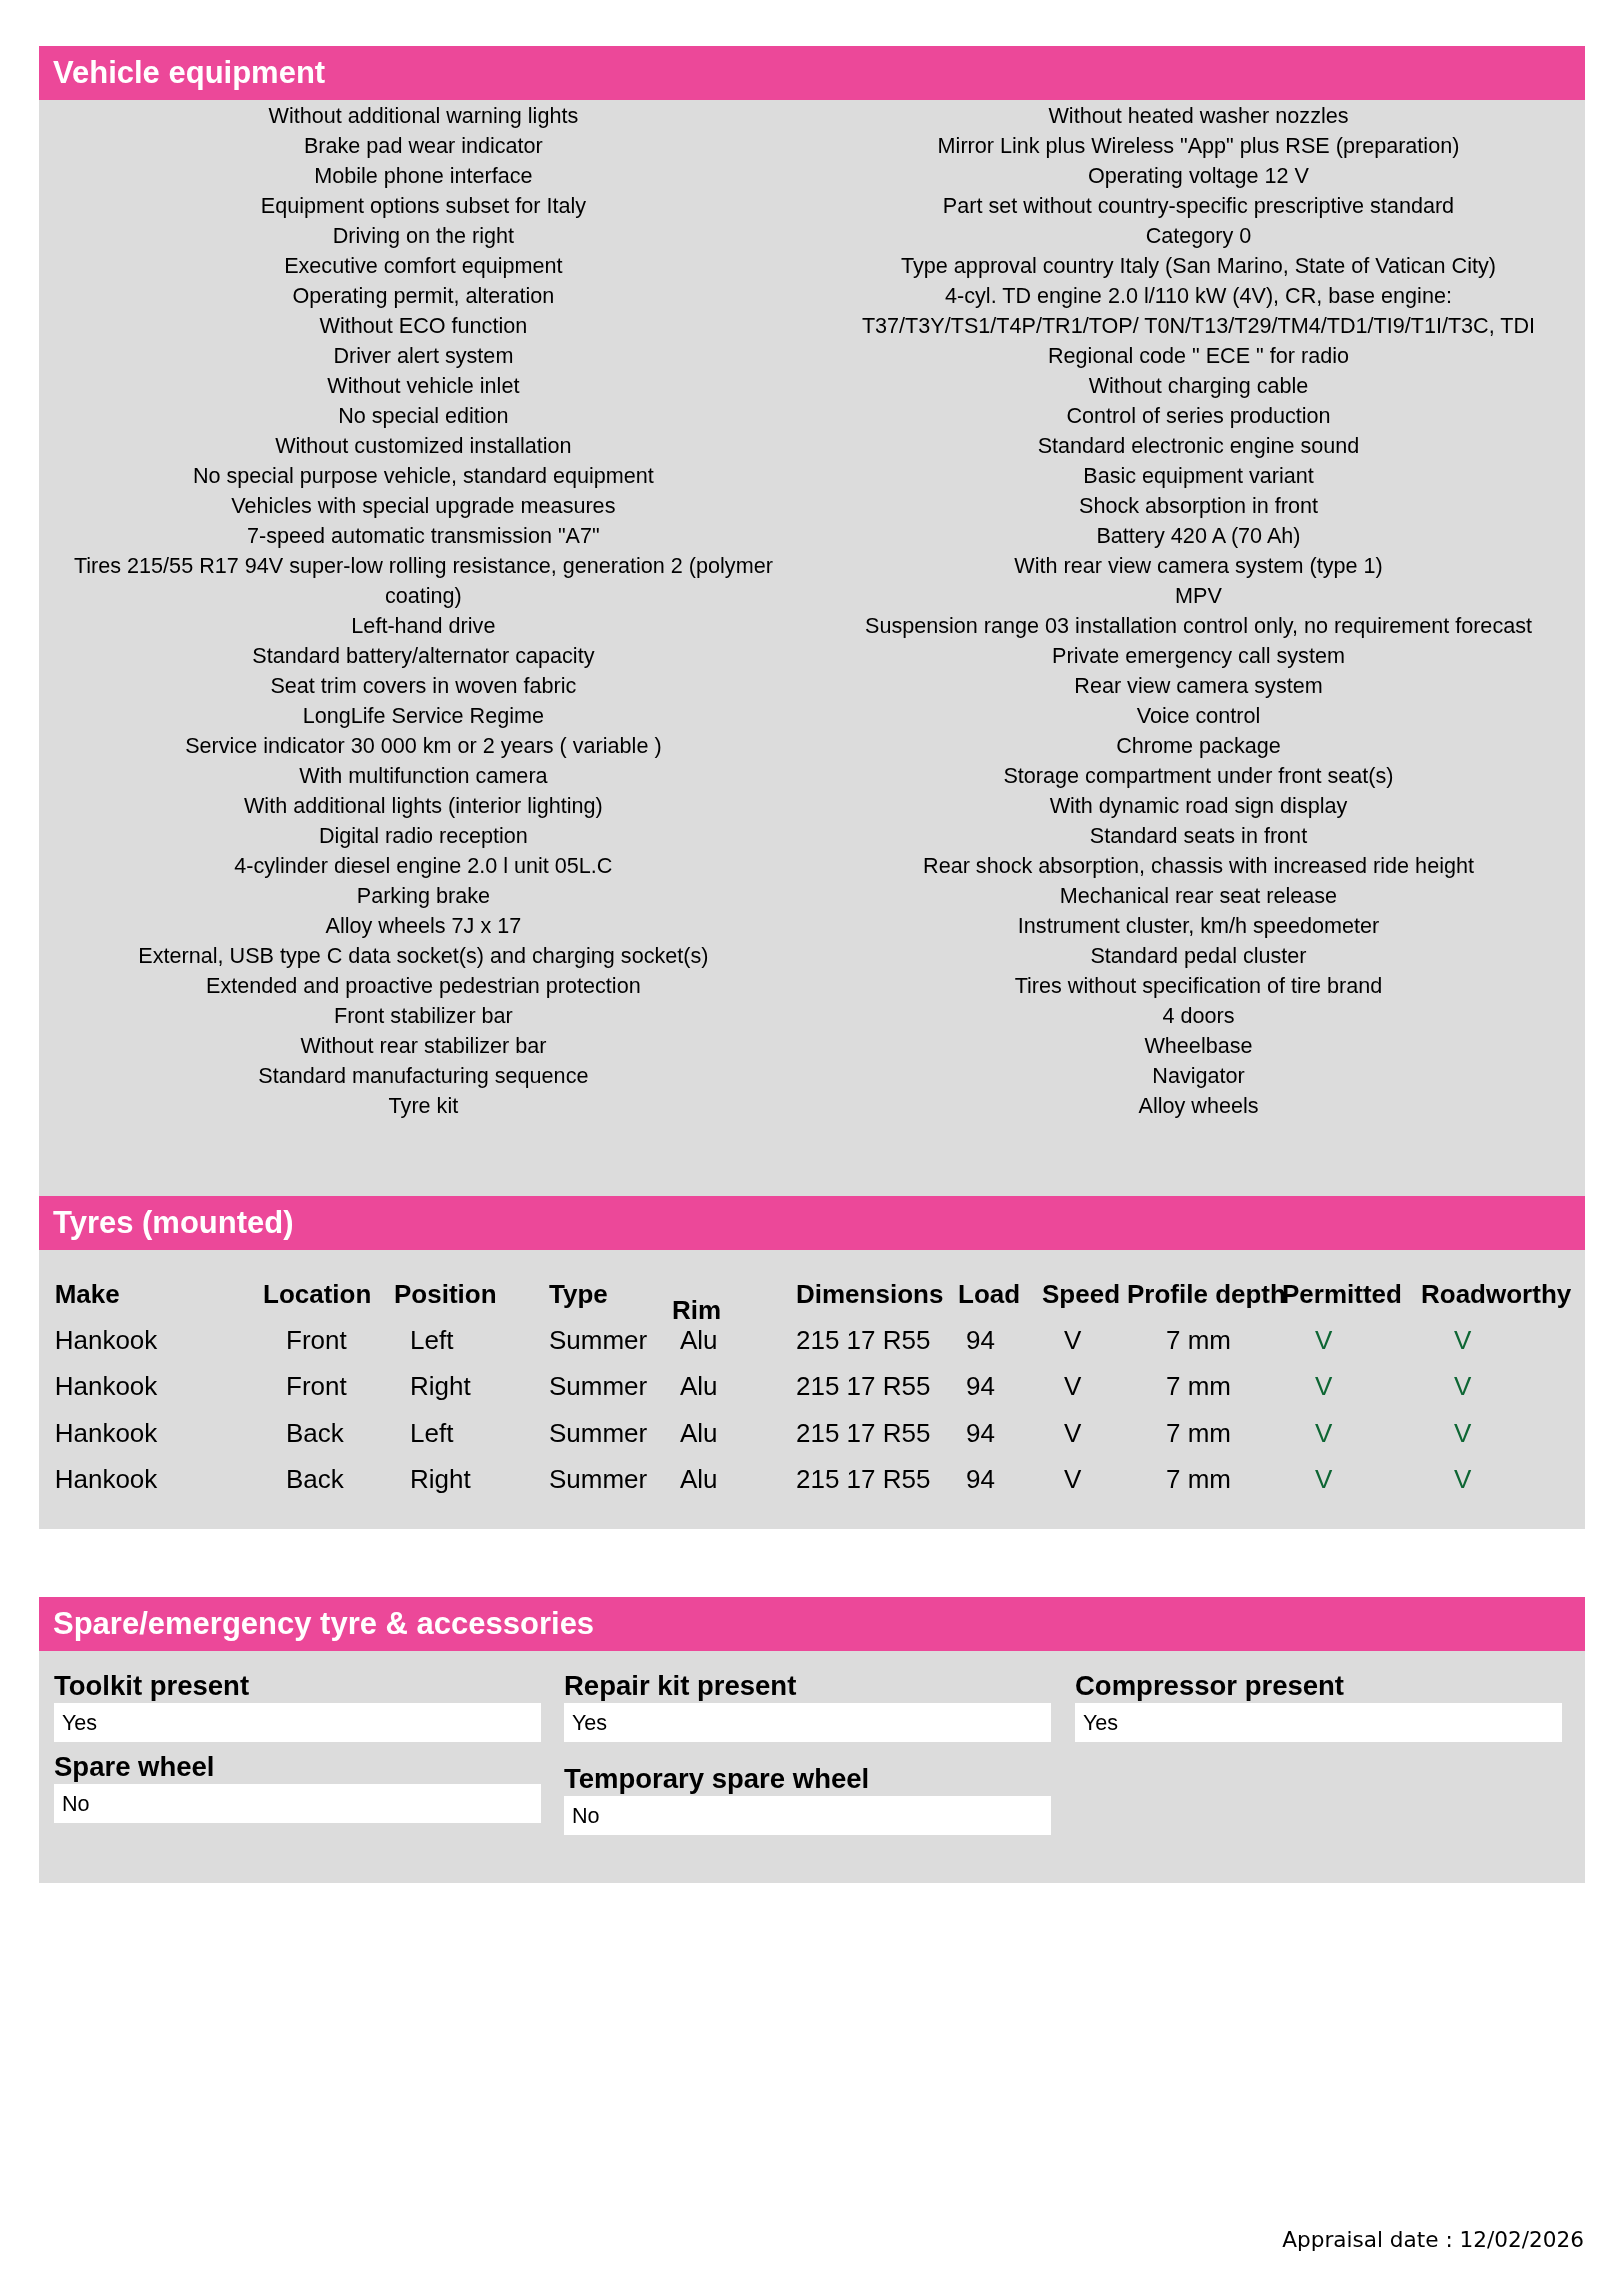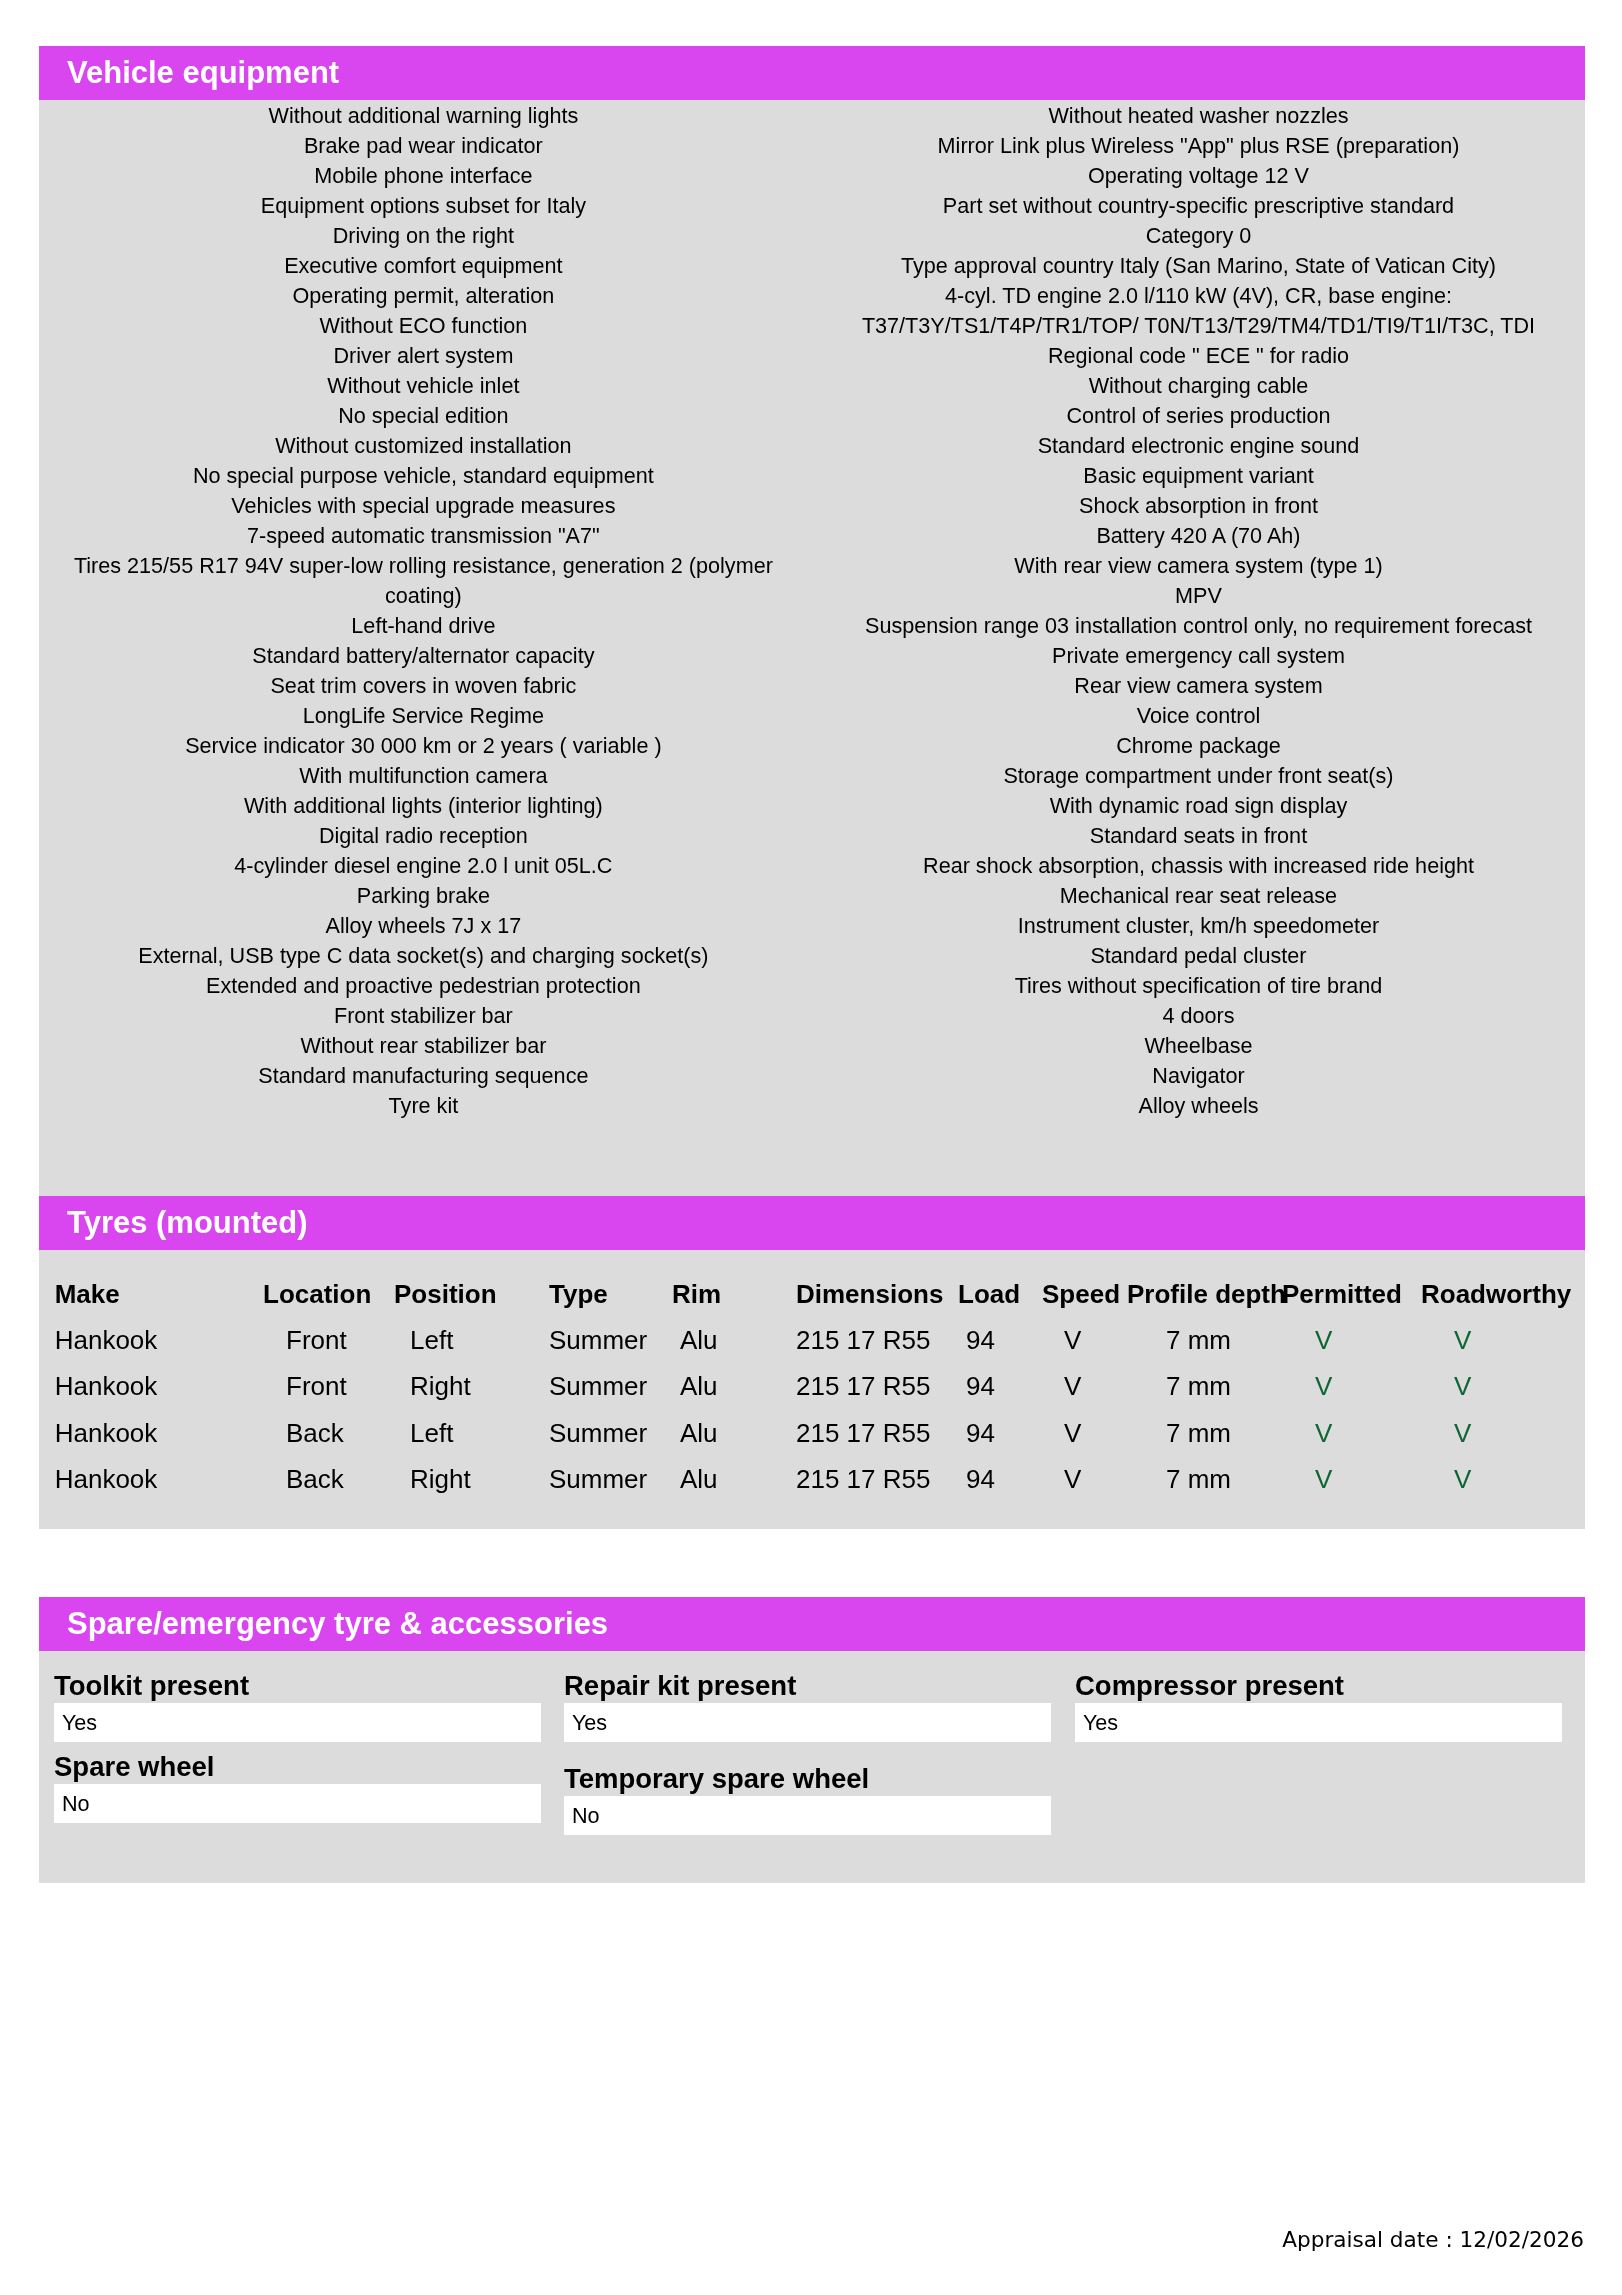--- a/index.html
+++ b/index.html
@@ -2,23 +2,23 @@
 <html style="font-size:10.5px"><head>
 <meta charset="utf-8">
 <style>
   html, body { margin: 0; padding: 0; background: #ffffff; }
   body {
     width: 1623px; height: 2295px; position: relative; overflow: hidden;
     font-family: "Liberation Sans", "DejaVu Sans", sans-serif; color: #000;
   }
   .section { position: absolute; left: 39px; width: 1546px; }
   .section-header {
-    background: #d946ef; color: #fff; height: 54px;
+    background: #ec4899; color: #fff; height: 54px;
     font-weight: bold; font-size: 31px; line-height: 54px;
-    padding-left: 28px; box-sizing: border-box; white-space: nowrap;
+    padding-left: 14px; box-sizing: border-box; white-space: nowrap;
   }
   .section-body { background: #dcdcdc; position: relative; }
 
   
   #sec-equipment { top: 46px; }
   #sec-equipment .section-body { height: 1278px; text-align: center; }
   .equip-col { position: absolute; top: 1.3px; }
   .equip-col.left { left: 7.9px; width: 753px; }
   .equip-col.right { left: 780px; width: 759px; }
   .equip-item { font-size: 21.6px; line-height: 30px; white-space: normal; }
@@ -126,21 +126,21 @@
 </div>
 
 <div class="section" id="sec-tyres">
   <div class="section-header">Tyres (mounted)</div>
   <div class="section-body" id="tyres-body">
       <div class="tyre-row tyre-head" style="top: 28px;">
         <span class="tyre-cell" style="left: 15.7px;">Make</span>
         <span class="tyre-cell" style="left: 224px;">Location</span>
         <span class="tyre-cell" style="left: 355px;">Position</span>
         <span class="tyre-cell" style="left: 510px;">Type</span>
-        <span class="tyre-cell" style="left: 633px;">Rim</span>
+        <span class="tyre-cell" style="left: 633px; margin-top: 16px;">Rim</span>
         <span class="tyre-cell" style="left: 757px;">Dimensions</span>
         <span class="tyre-cell" style="left: 919px;">Load</span>
         <span class="tyre-cell" style="left: 1003px;">Speed</span>
         <span class="tyre-cell" style="left: 1088px;">Profile depth</span>
         <span class="tyre-cell" style="left: 1243px;">Permitted</span>
         <span class="tyre-cell" style="left: 1382px;">Roadworthy</span>
       </div>
       <div class="tyre-row" style="top: 74px;">
         <span class="tyre-cell" style="left: 15.7px;">Hankook</span>
         <span class="tyre-cell" style="left: 247px;">Front</span>

